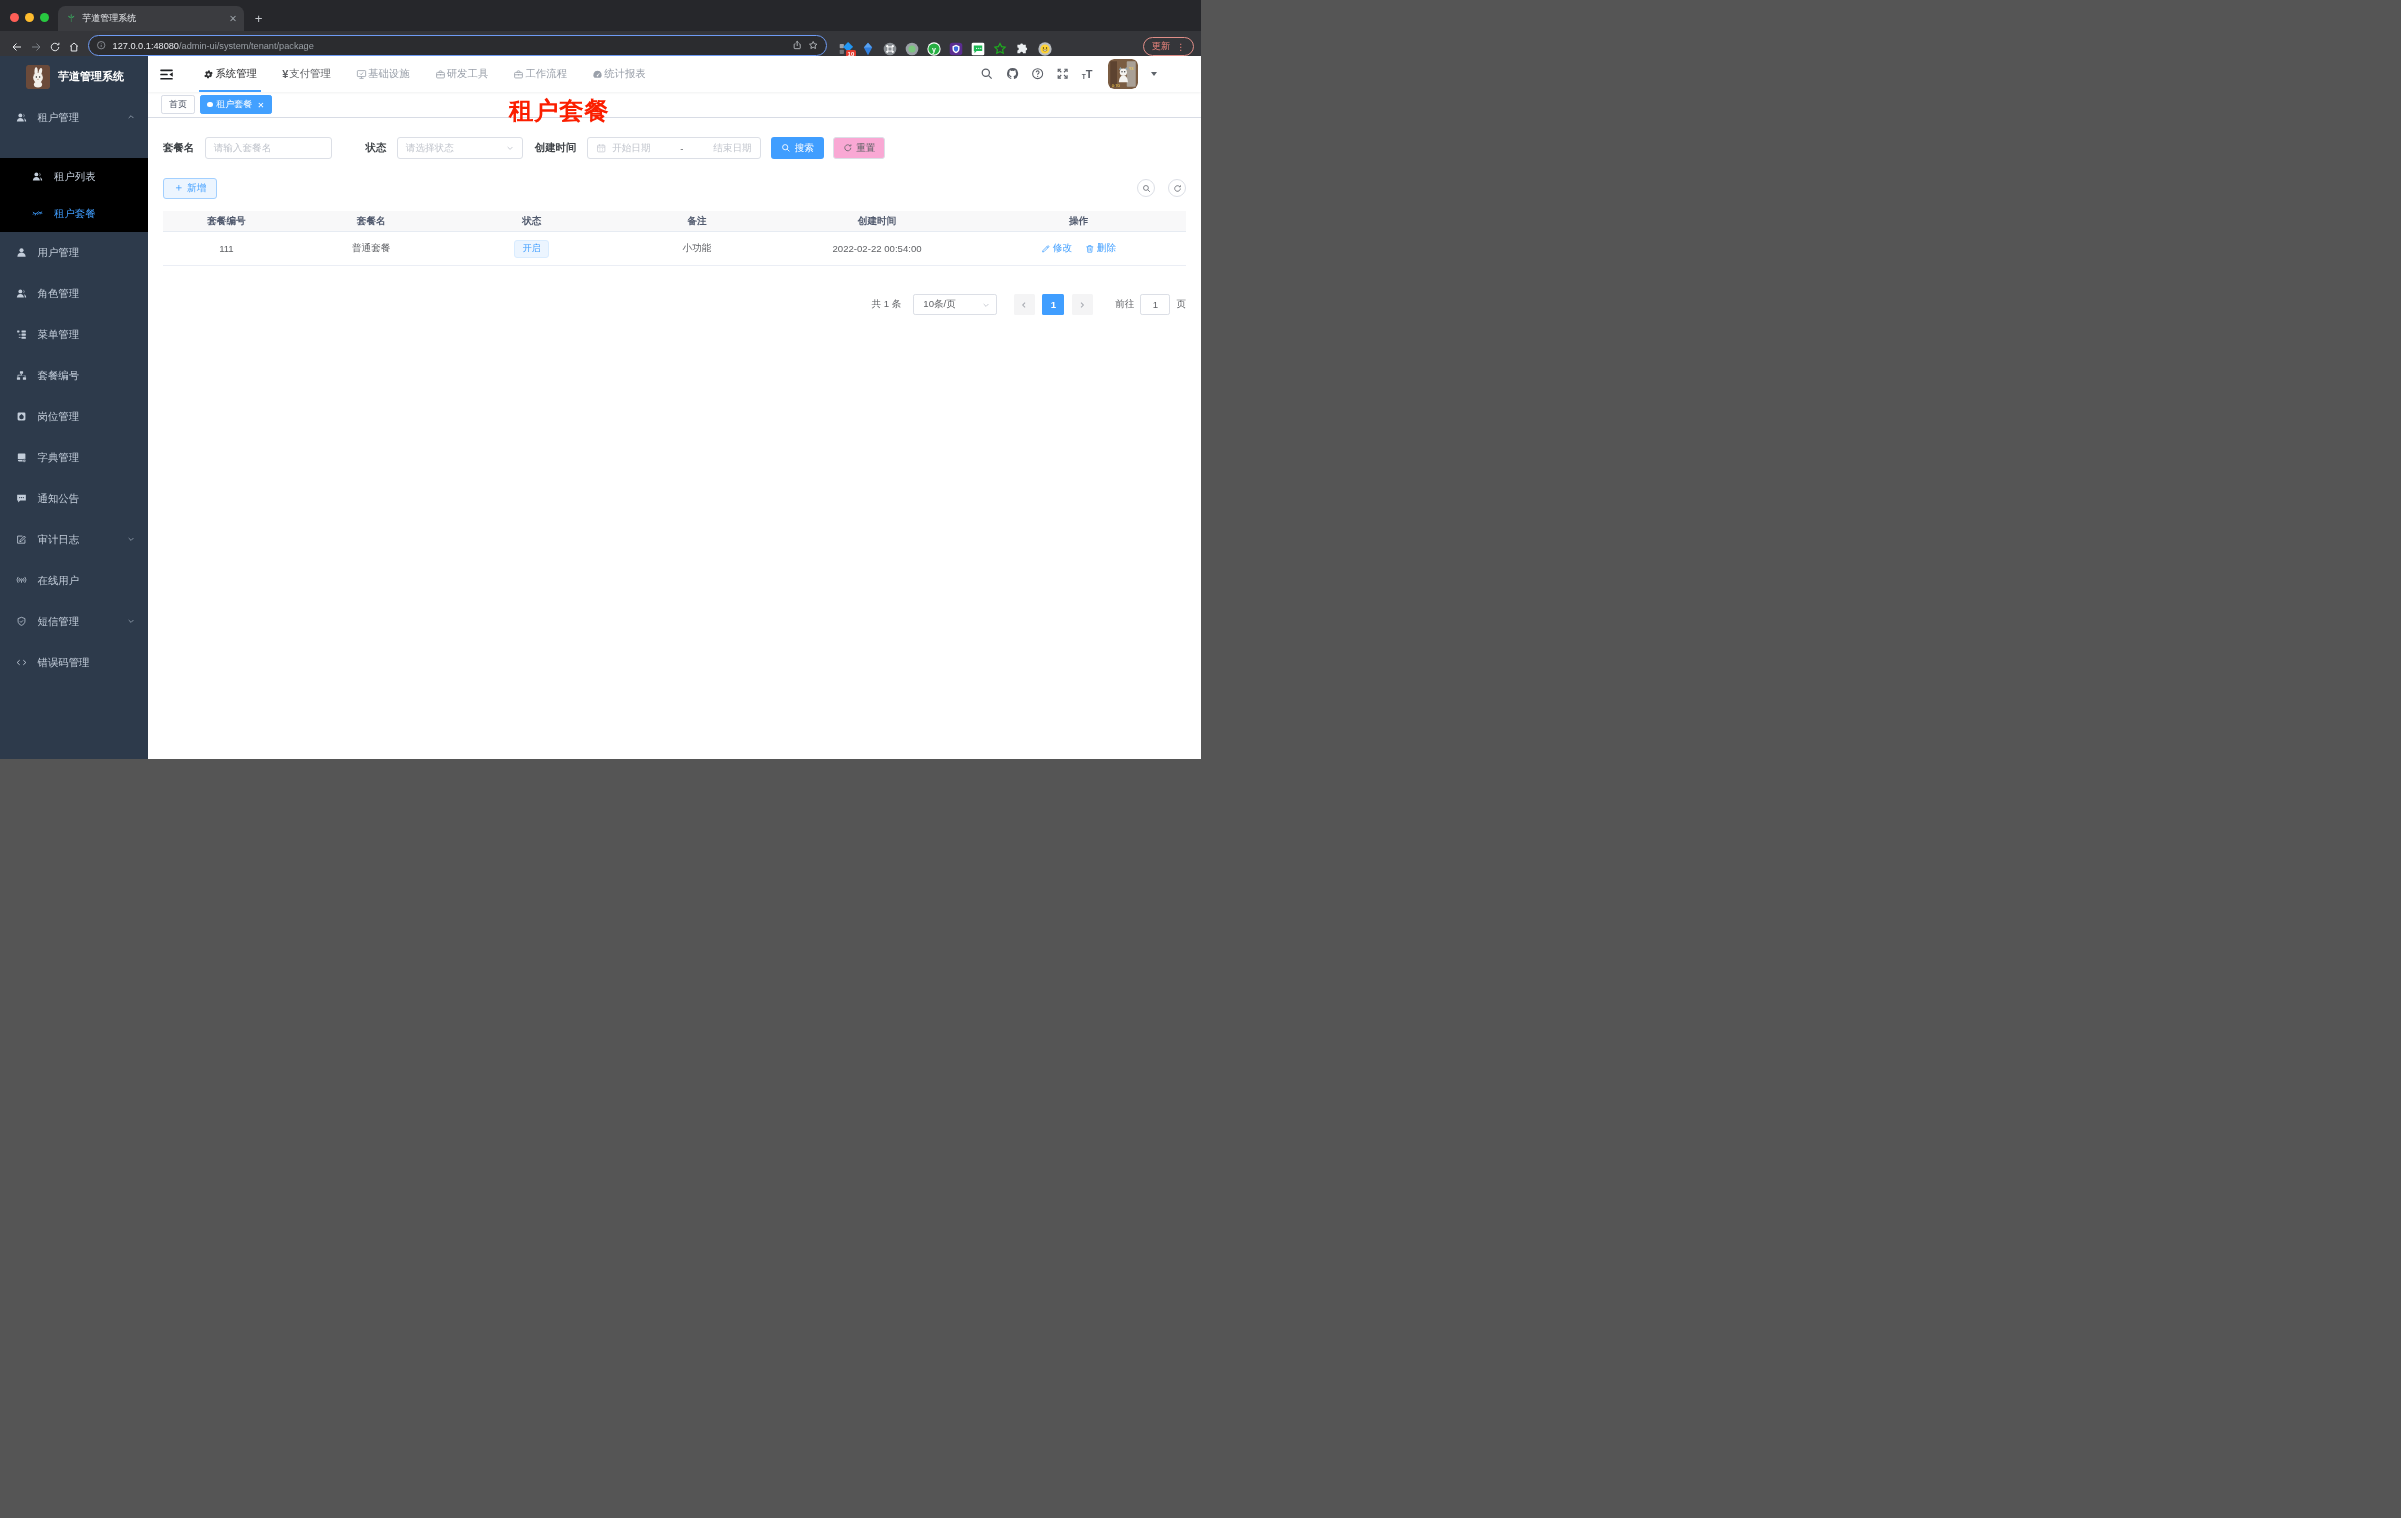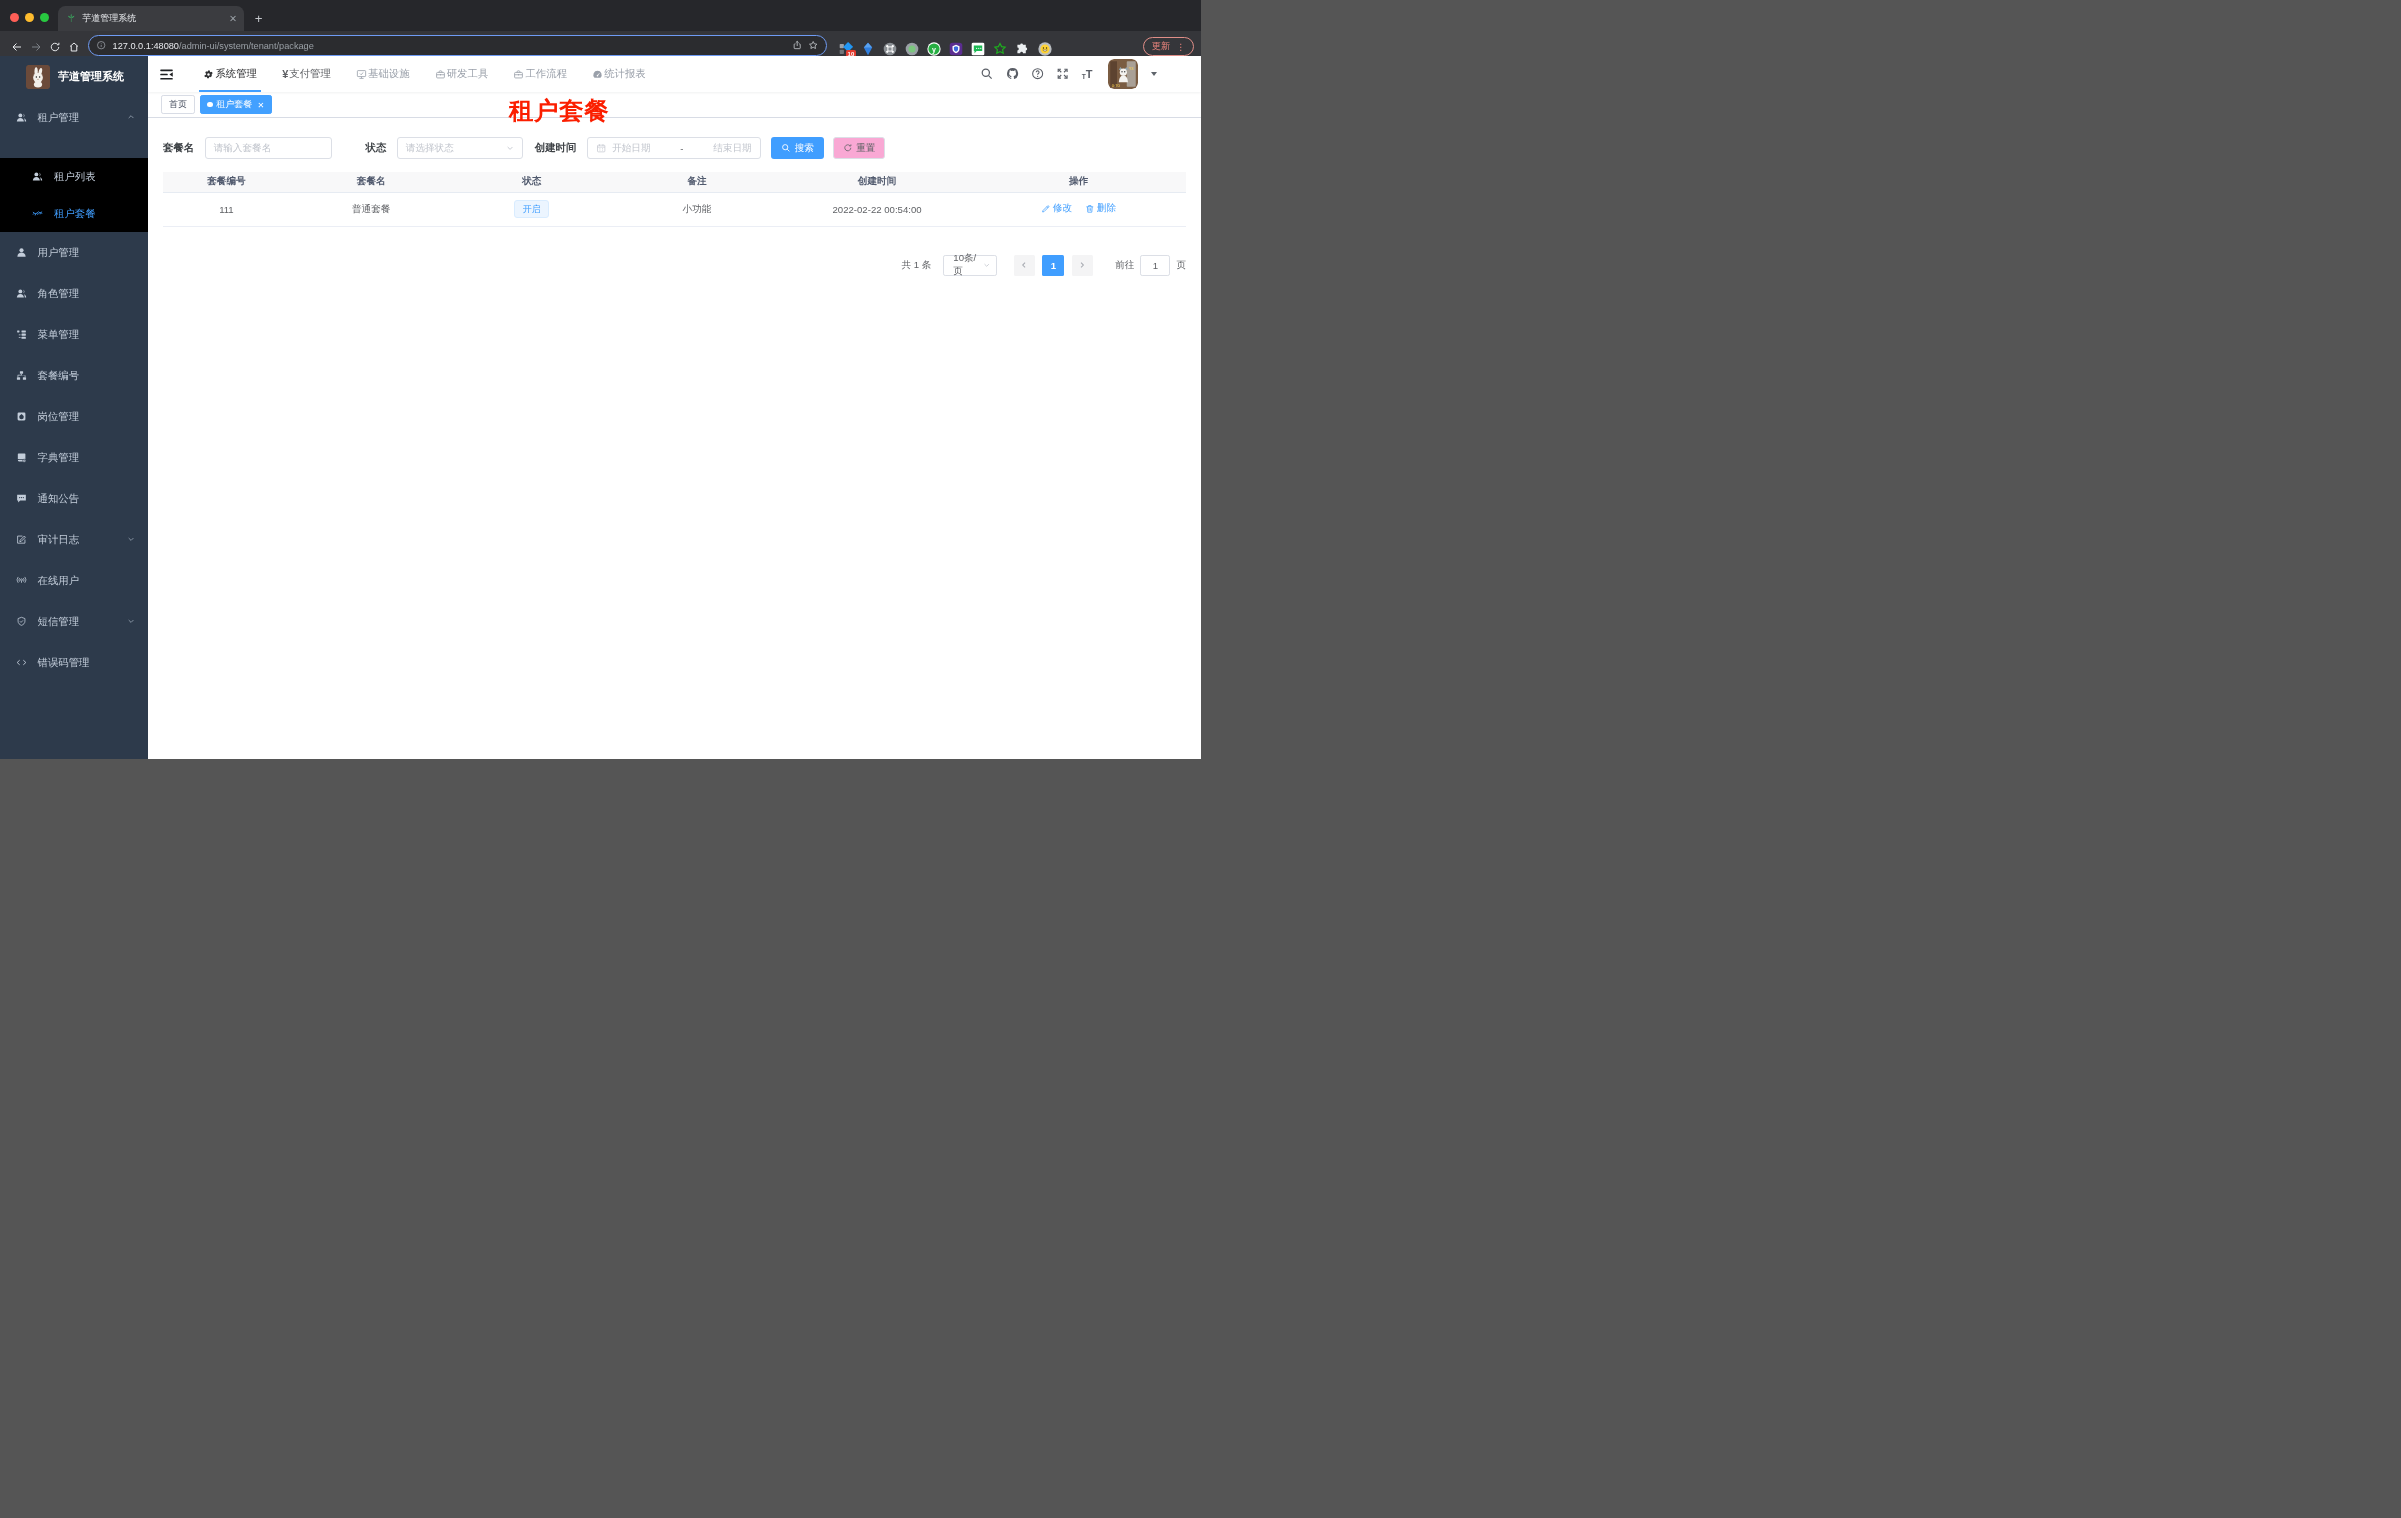--- a/index.html
+++ b/index.html
@@ -115,21 +115,21 @@
   .c0{width:12.4%;} .c1{width:15.9%;} .c2{width:15.5%;} .c3{width:16.8%;} .c4{width:18.4%;} .c5{width:21%;}
   .status-tag { display:inline-flex; align-items:center; height:18px; padding:0 7.4px; background:#ecf5ff;
                 border:0.7px solid #d9ecff; color:#409eff; border-radius:3px; font-size:9px; }
   .op-link { color:#409eff; display:inline-flex; align-items:center; gap:2.2px; cursor:pointer; font-size:9.6px; }
   .op-link svg { width:9.6px; height:9.6px; }
   .op-gap { margin-left:10.4px; }
 
   
   .pagination { display:flex; align-items:center; justify-content:flex-end; margin-top:28px; font-size:9.6px; color:#606266; }
   .pg-total { margin-right:12px; }
-  .pg-size { width:54px; height:21px; border:0.7px solid #dcdfe6; border-radius:2.2px; display:flex; align-items:center;
+  .pg-size { width:84px; height:21px; border:0.7px solid #dcdfe6; border-radius:2.2px; display:flex; align-items:center;
              justify-content:space-between; padding:0 6px 0 9px; color:#606266; background:#fff; cursor:pointer; }
   .pg-size svg { width:8.1px; height:8.1px; color:#c0c4cc; }
   .pg-btn { width:21.4px; height:21px; border-radius:1.5px; background:#f4f4f5; display:flex; align-items:center;
             justify-content:center; color:#a8abb2; cursor:pointer; }
   .pg-btn svg { width:8.1px; height:8.1px; }
   .pg-prev { margin-left:16.3px; } .pg-next { margin-left:7.4px; }
   .pg-cur { width:22px; height:21px; border-radius:1.5px; background:#409eff; color:#fff; font-weight:bold;
             display:flex; align-items:center; justify-content:center; margin-left:7.4px; cursor:pointer; }
   .pg-goto { margin-left:22px; }
   .pg-input { width:30px; height:21px; border:0.7px solid #dcdfe6; border-radius:2.2px; text-align:center;
@@ -573,20 +573,42 @@
           </span>
           <span class="btn btn-reset">
             <svg viewBox="0 0 24 24" fill="none" stroke="currentColor" stroke-width="2">
                 <path d="M19.5 12a7.5 7.5 0 1 1-2.2-5.3"></path>
                 <path d="M19.8 3.5v4h-4"></path>
               </svg>
             <span>重置</span>
           </span>
         </div>
 
+        <div class="toolbar-row">
+          <span class="btn btn-add">
+            <svg viewBox="0 0 24 24" fill="none" stroke="currentColor" stroke-width="2">
+                <path d="M12 5v14M5 12h14"></path>
+              </svg>
+            <span>新增</span>
+          </span>
+          <span class="circle-btns">
+            <span class="circle-btn">
+                <svg viewBox="0 0 24 24" fill="none" stroke="currentColor" stroke-width="2">
+                  <circle cx="10.5" cy="10.5" r="6.5"></circle>
+                  <path d="M15.5 15.5L21 21"></path>
+                </svg>
+              </span>
+            <span class="circle-btn">
+                <svg viewBox="0 0 24 24" fill="none" stroke="currentColor" stroke-width="2">
+                  <path d="M19.5 12a7.5 7.5 0 1 1-2.2-5.3"></path>
+                  <path d="M19.8 3.5v4h-4"></path>
+                </svg>
+              </span>
+          </span>
+        </div>
 
         <div class="table">
           <div class="t-head">
             <span class="t-hcell c0">套餐编号</span>
             <span class="t-hcell c1">套餐名</span>
             <span class="t-hcell c2">状态</span>
             <span class="t-hcell c3">备注</span>
             <span class="t-hcell c4">创建时间</span>
             <span class="t-hcell c5">操作</span>
           </div>

